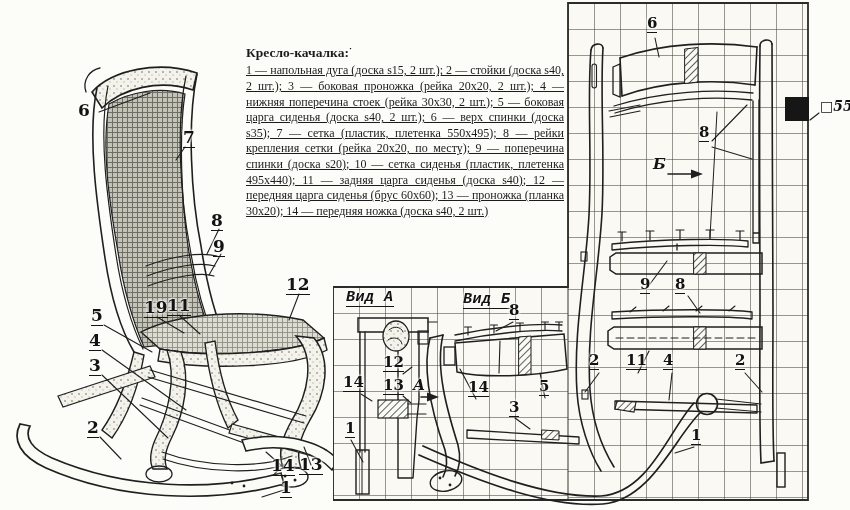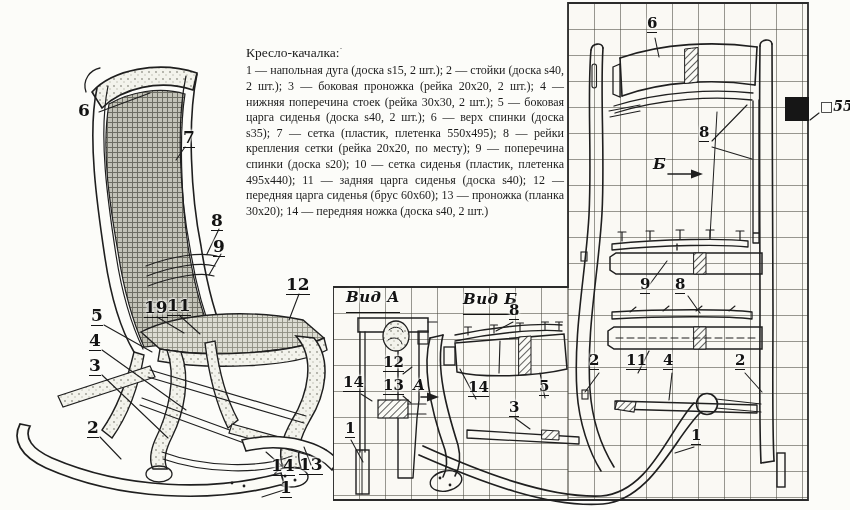--- a/index.html
+++ b/index.html
@@ -5,41 +5,41 @@
   html,body{margin:0;padding:0;}
   body{background:#ffffff;}
   .stage{position:relative;width:850px;height:510px;background:#fcfcf9;overflow:hidden;
          font-family:"Liberation Serif",serif;color:#1c1c1c;}
   section{position:absolute;}
   
   .persp{left:0;top:0;width:340px;height:510px;}
   .persp svg{position:absolute;left:0;top:0;}
   
   .parts{left:246px;top:44px;width:318px;z-index:5;}
-  .parts h2{margin:0 0 3px 0;font-size:13.5px;font-weight:normal;line-height:1.1;}
+  .parts h2{margin:0 0 3px 0;font-size:13.5px;font-weight:bold;line-height:1.1;}
   .parts h2 sup{font-size:9px;}
-  .parts p{margin:0;font-size:12px;line-height:15.6px;text-align:justify;}
+  .parts p{margin:0;font-size:12px;line-height:15.6px;text-align:justify;text-decoration:underline;}
   
   .tech{left:333px;top:0;width:517px;height:510px;}
   .grid{position:absolute;background-color:#faf9f4;
         background-image:linear-gradient(to right, rgba(70,70,60,.55) 1px, transparent 1px),
                          linear-gradient(to bottom, rgba(70,70,60,.55) 1px, transparent 1px);
         background-size:26px 26px;}
   .gridA{left:235px;top:3px;width:240px;height:497px;}
   .gridB{left:0;top:287px;width:235px;height:213px;}
   .tech svg{position:absolute;left:0;top:0;z-index:2;}
   
   .callouts{position:absolute;left:0;top:0;right:0;bottom:0;z-index:6;pointer-events:none;}
   .callout{position:absolute;font-family:"DejaVu Serif",serif;font-weight:bold;color:#131313;
            line-height:1;white-space:nowrap;
            text-shadow:0 0 3px #fcfcf9,0 0 3px #fcfcf9,0 0 4px #fcfcf9;}
   .persp .callout{font-size:17px;}
   .tech .callout{font-size:15px;}
   .callout.u{border-bottom:1.7px solid #131313;padding-bottom:1px;}
-  .callout.view{font-style:italic;font-size:15px;border-bottom:1.6px solid #131313;letter-spacing:.5px;padding-bottom:7px;}
+  .callout.view{font-style:italic;font-size:15px;border-bottom:1.6px solid #131313;letter-spacing:.5px;padding-bottom:1px;font-family:Liberation Mono, monospace;}
   .callout.dir{font-style:italic;font-size:15px;}
   .callout.scale{font-style:italic;font-size:14px;}
 </style>
 </head>
 <body>
 
 <div class="stage">
 
   <section class="persp">
     <svg width="340" height="510" viewBox="0 0 340 510">

